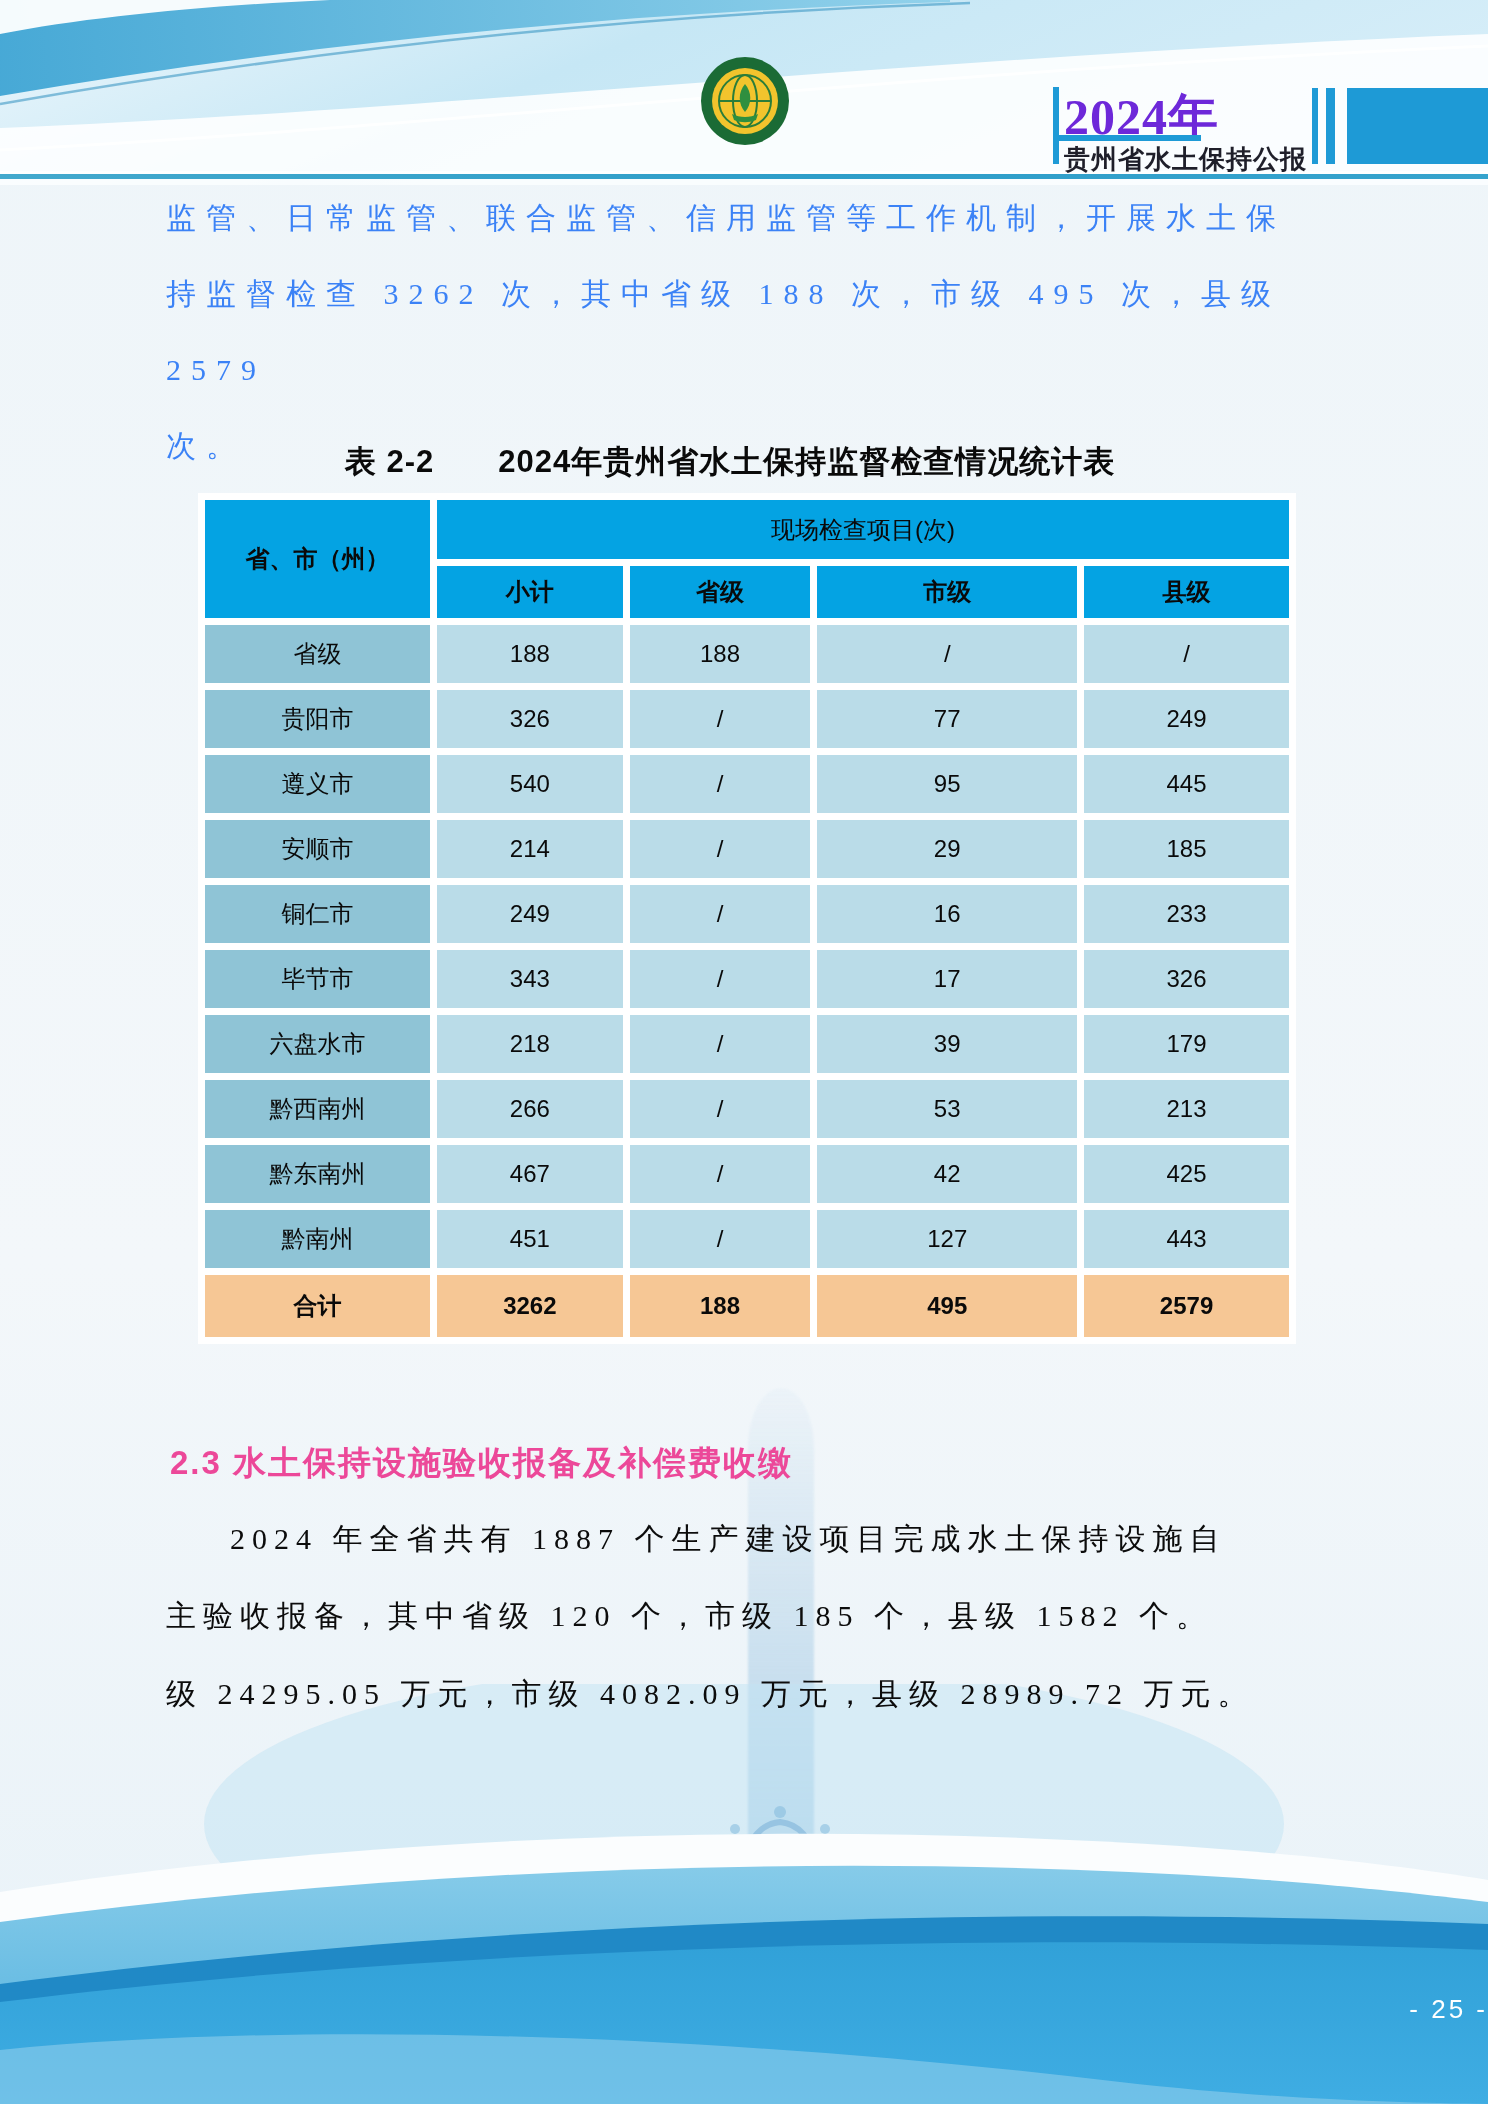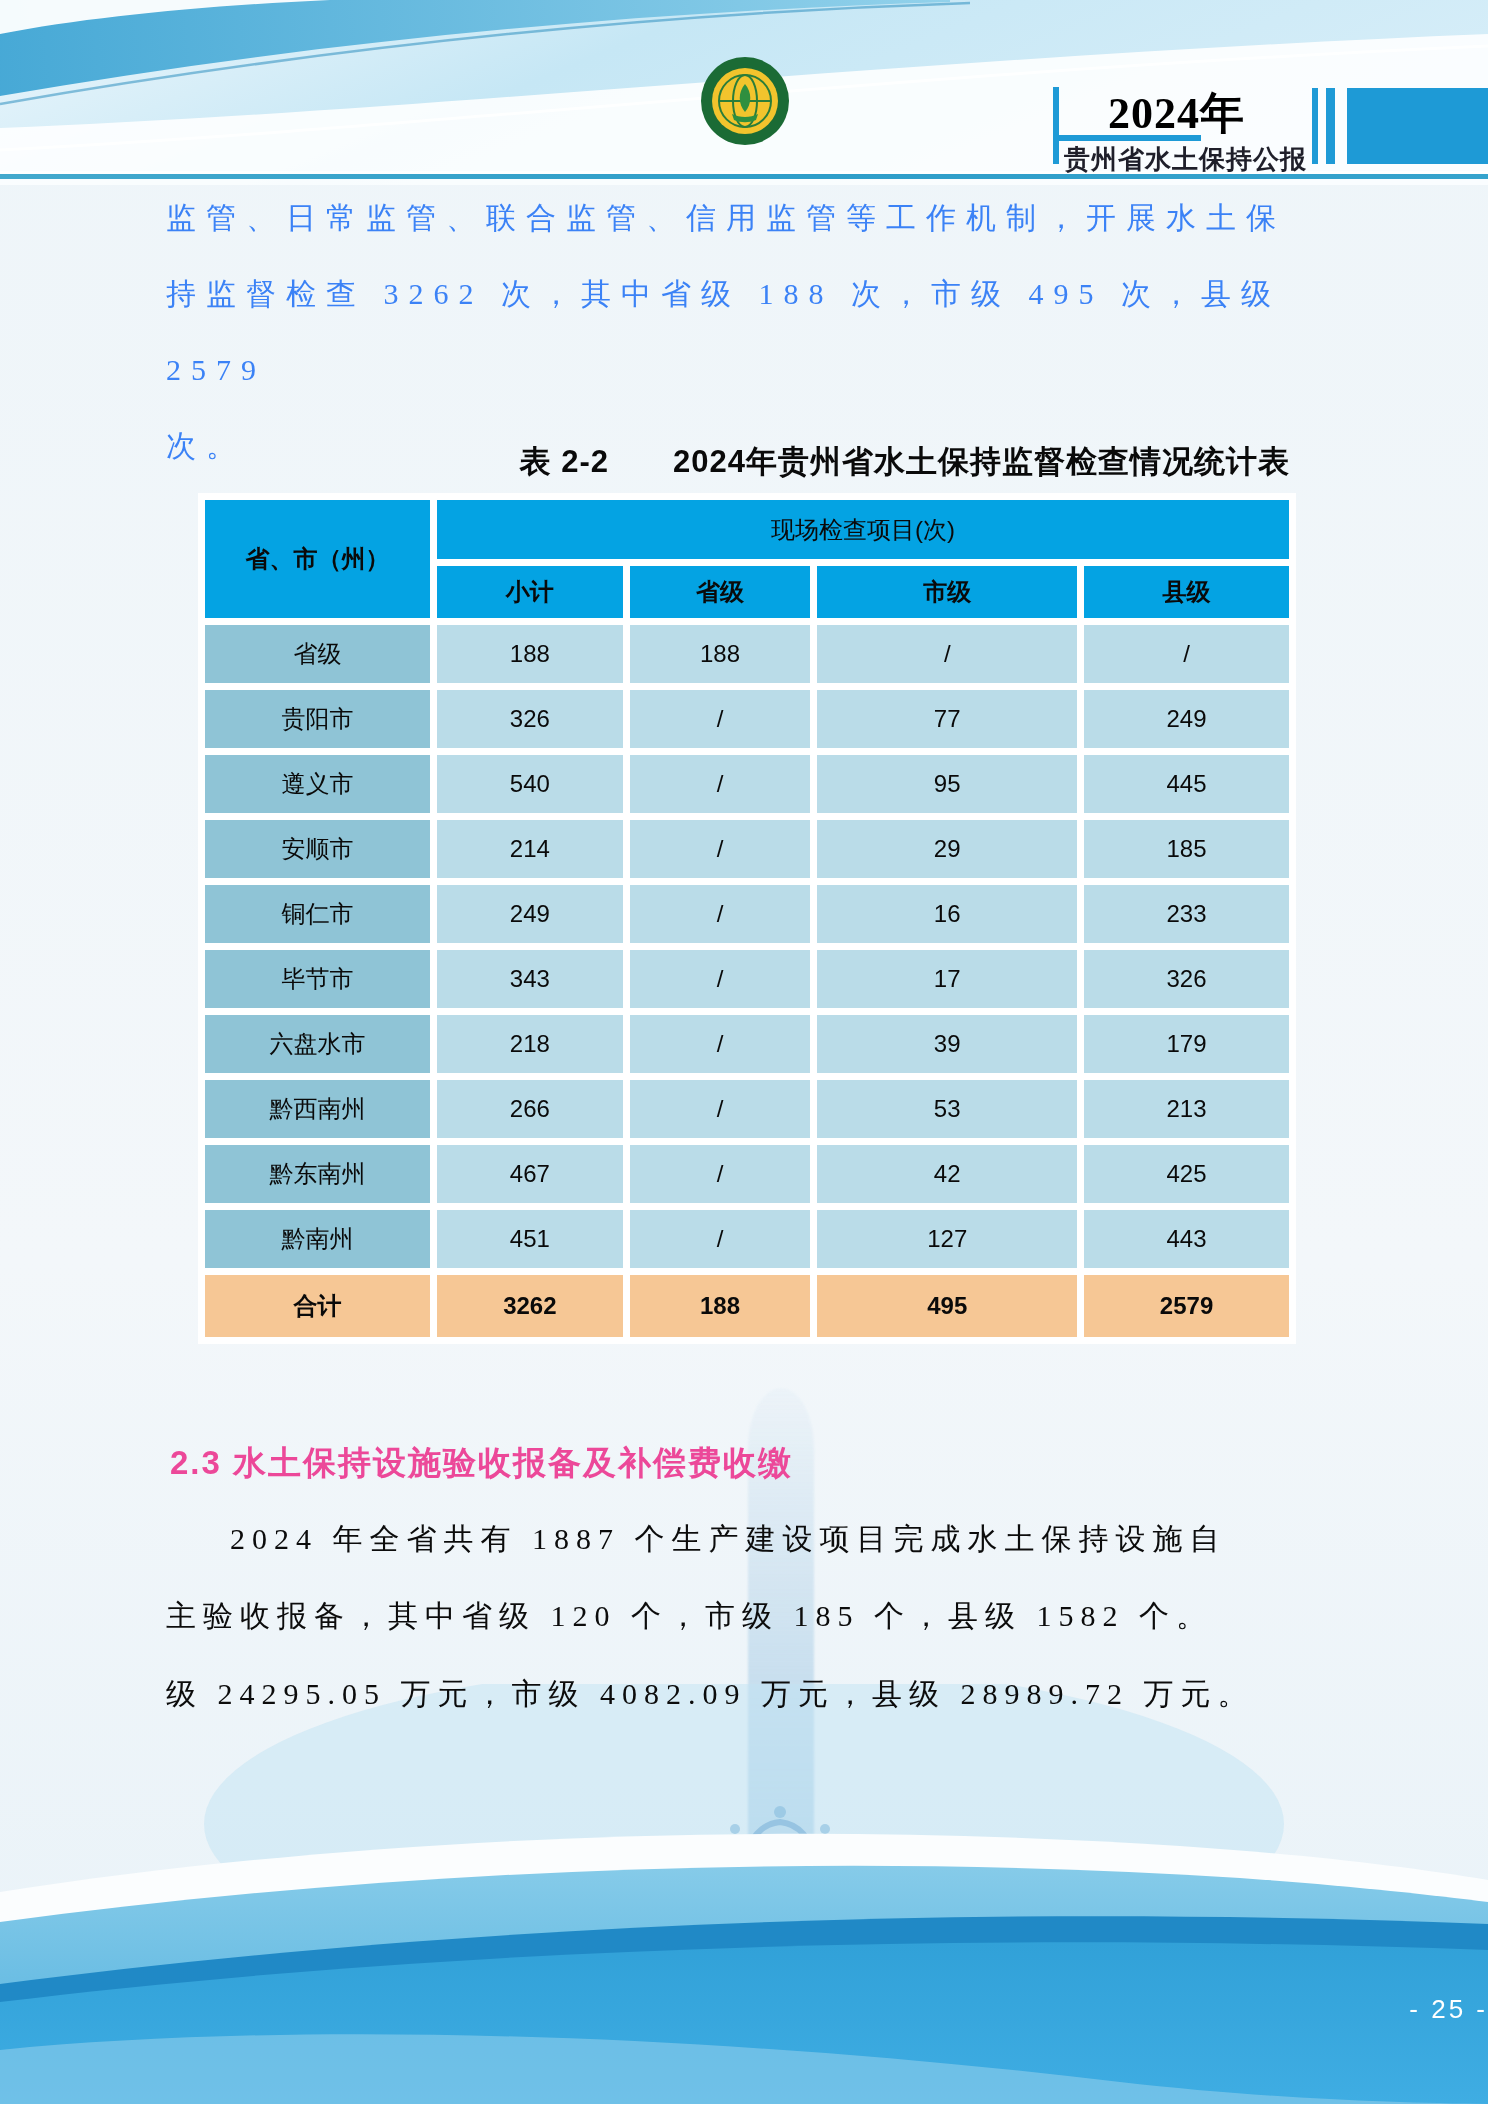--- a/index.html
+++ b/index.html
@@ -10,32 +10,32 @@
 
   
   .top-band{left:0;top:0;width:1488px;height:185px;}
   .header-rule{left:0;top:174px;width:1488px;height:5px;
     background:linear-gradient(90deg,#43a9cd,#2f9ec9 55%,#35a3cd);}
   .header-rule-light{left:0;top:171px;width:1488px;height:3px;background:rgba(255,255,255,.75);}
 
   
   .logo{left:700px;top:56px;width:90px;height:90px;}
   .year-bar{left:1053px;top:87px;width:6px;height:77px;background:#1e9ad6;}
-  .year-text{left:1108px;top:84px;font-family:"Liberation Serif","DejaVu Serif",serif;
-    font-size:44px;font-weight:bold;color:#000000;letter-spacing:1px;}
+  .year-text{left:1064px;top:84px;font-family:"Liberation Serif","DejaVu Serif",serif;
+    font-size:50px;font-weight:bold;color:#6d28d9;letter-spacing:1px;}
   .year-underline{left:1053px;top:135px;width:148px;height:6px;background:#1e9ad6;}
   .report-title{left:1064px;top:142px;font-size:26px;font-weight:bold;color:#1f1f2a;letter-spacing:1px;}
   .deco-bar-1{left:1312px;top:88px;width:6px;height:76px;background:#1e9ad6;}
   .deco-bar-2{left:1326px;top:88px;width:9px;height:76px;background:#1e9ad6;}
   .deco-rect{left:1347px;top:88px;width:141px;height:76px;background:#1e9ad6;}
 
   
   .intro{left:166px;top:180px;width:1150px;font-family:"Liberation Serif","DejaVu Serif",serif;
     font-size:30px;line-height:76px;letter-spacing:10px;color:#3b82f6;}
-  .table-caption{left:170px;top:441px;width:1120px;text-align:right;
+  .table-caption{left:170px;top:441px;width:1120px;text-align:center;
     font-size:31px;font-weight:bold;color:#0a0a0a;letter-spacing:1px;}
 
   
   table.stat{left:198px;top:493px;width:1098px;border-collapse:separate;border-spacing:7px;
     table-layout:fixed;background:#ffffff;position:absolute;}
   table.stat th,table.stat td{text-align:center;vertical-align:middle;font-size:24px;color:#0a0a0a;padding:0;}
   th.group-hdr{background:#04a3e3;font-weight:normal;height:59px;}
   th.sub-hdr{background:#04a3e3;font-weight:bold;height:52px;}
   th.corner-hdr{background:#04a3e3;font-weight:bold;margin-left:38px;}
   td.lbl{background:#8fc4d6;height:58px;}

